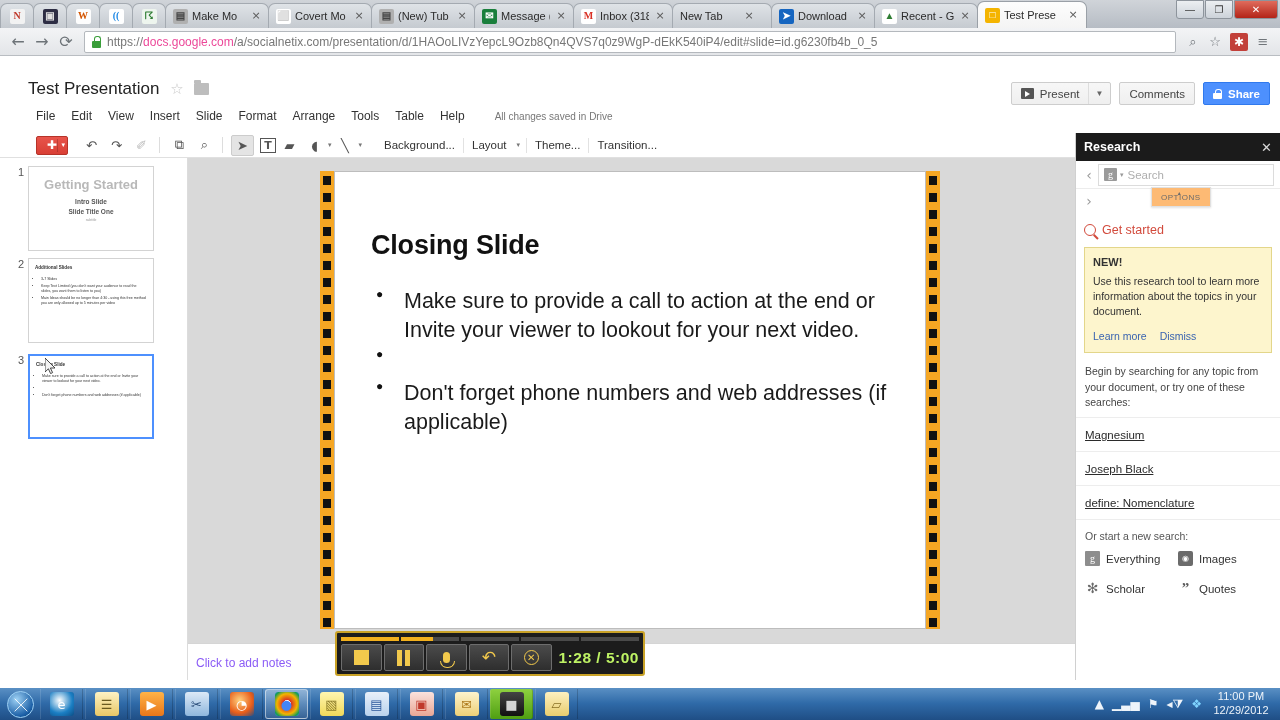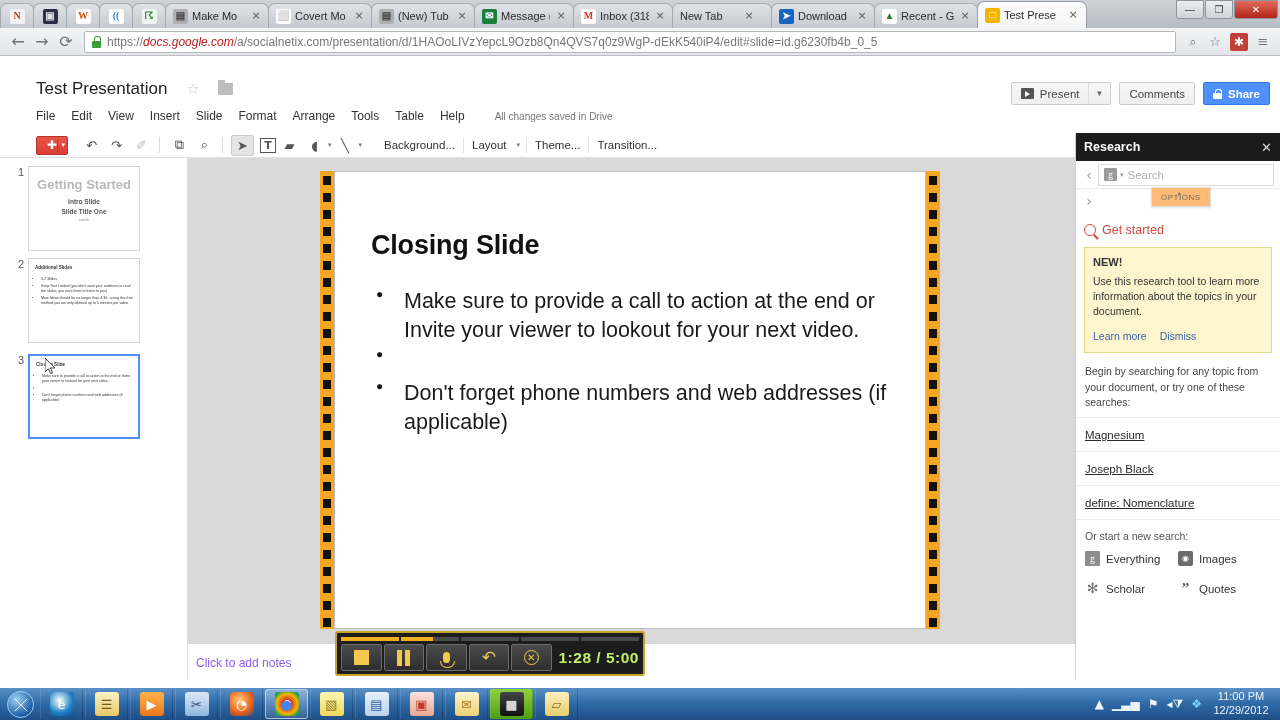--- a/index.html
+++ b/index.html
@@ -77,39 +77,39 @@
     width: 11px; height: 12px; flex: 0 0 11px; margin-right: 5px; position: relative;
   }
   .lock::before {
     content: ""; position: absolute; left: 1px; bottom: 0; width: 9px; height: 7px;
     background: #3a9e3a; border-radius: 1px;
   }
   .lock::after {
     content: ""; position: absolute; left: 3px; top: 0; width: 5px; height: 6px;
     border: 1.5px solid #3a9e3a; border-bottom: none; border-radius: 3px 3px 0 0;
   }
-  .url-host { color: #b91c1c; font-style: italic; }
+  .url-host { color: #ec4899; }
   .url-rest { color: #777; }
   .omni-icon {
     width: 22px; height: 22px; display: flex; align-items: center;
     justify-content: center; color: #70757a; font-size: 13px; flex: 0 0 22px;
     font-family: "DejaVu Sans", sans-serif;
   }
   .ext-badge {
     width: 18px; height: 18px; background: #c2403a; border-radius: 2px;
     display: flex; align-items: center; justify-content: center;
     color: #fff; font-size: 12px; margin: 0 4px; flex: 0 0 18px;
   }
 
   
   .docs-header {
     position: absolute; left: 0; top: 57px; width: 1280px; height: 76px;
     background: #fff;
   }
-  .doc-title-row { position: absolute; left: 36px; top: 22px; display: flex; align-items: center; gap: 8px; }
+  .doc-title-row { position: absolute; left: 28px; top: 22px; display: flex; align-items: center; }
   .doc-title { font-size: 17px; color: #222; font-weight: normal; }
   .star-icon { margin-left: 11px; color: #c8c8c8; font-size: 15px; }
   .folder-icon {
     margin-left: 10px; width: 15px; height: 12px; background: #bdbdbd;
     border-radius: 1px; position: relative;
   }
   .folder-icon::before {
     content: ""; position: absolute; left: 0; top: -3px; width: 7px; height: 3px;
     background: #bdbdbd; border-radius: 1px 1px 0 0;
   }
@@ -181,21 +181,21 @@
   .tiny-caret { font-size: 7px; color: #777; margin-left: 2px; }
 
   
   .filmstrip {
     position: absolute; left: 0; top: 158px; width: 188px; height: 522px;
     background: #fff; border-right: 1px solid #dcdcdc;
   }
   .thumb-row { position: absolute; display: flex; }
   .thumb-num { width: 18px; text-align: right; font-size: 11px; color: #555; padding-right: 4px; }
   .thumb {
-    width: 112px; height: 85px; background: #fff; border: 1px solid #d3d3d3;
+    width: 126px; height: 85px; background: #fff; border: 1px solid #d3d3d3;
     position: relative; overflow: hidden;
   }
   .thumb.selected { border: 2px solid #4d90fe; }
   .t1-title {
     position: absolute; left: 6px; top: 10px; right: 6px; text-align: center;
     font-size: 13px; color: #b8b8b8; font-weight: bold;
     font-family: "Liberation Sans", sans-serif;
   }
   .t1-sub {
     position: absolute; left: 6px; top: 30px; right: 6px; text-align: center;

